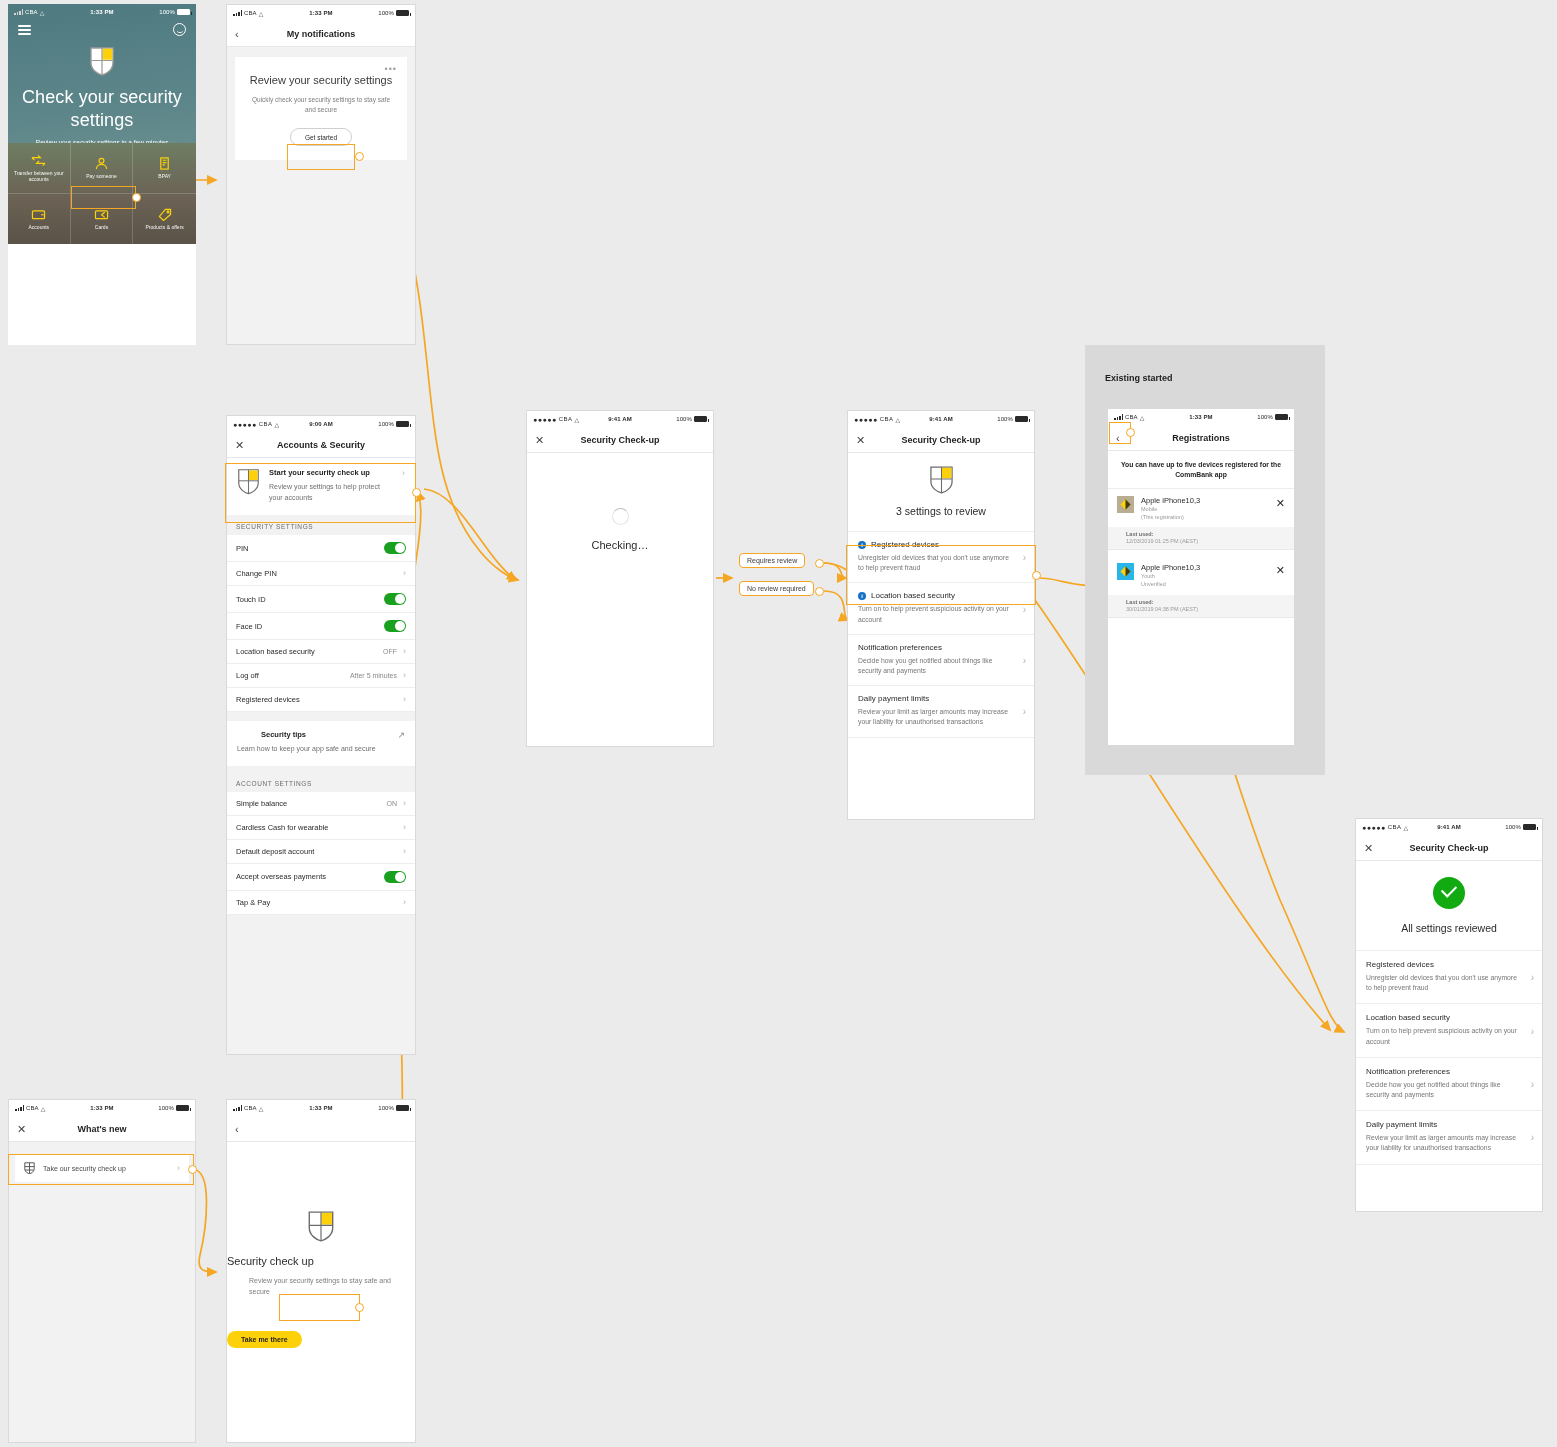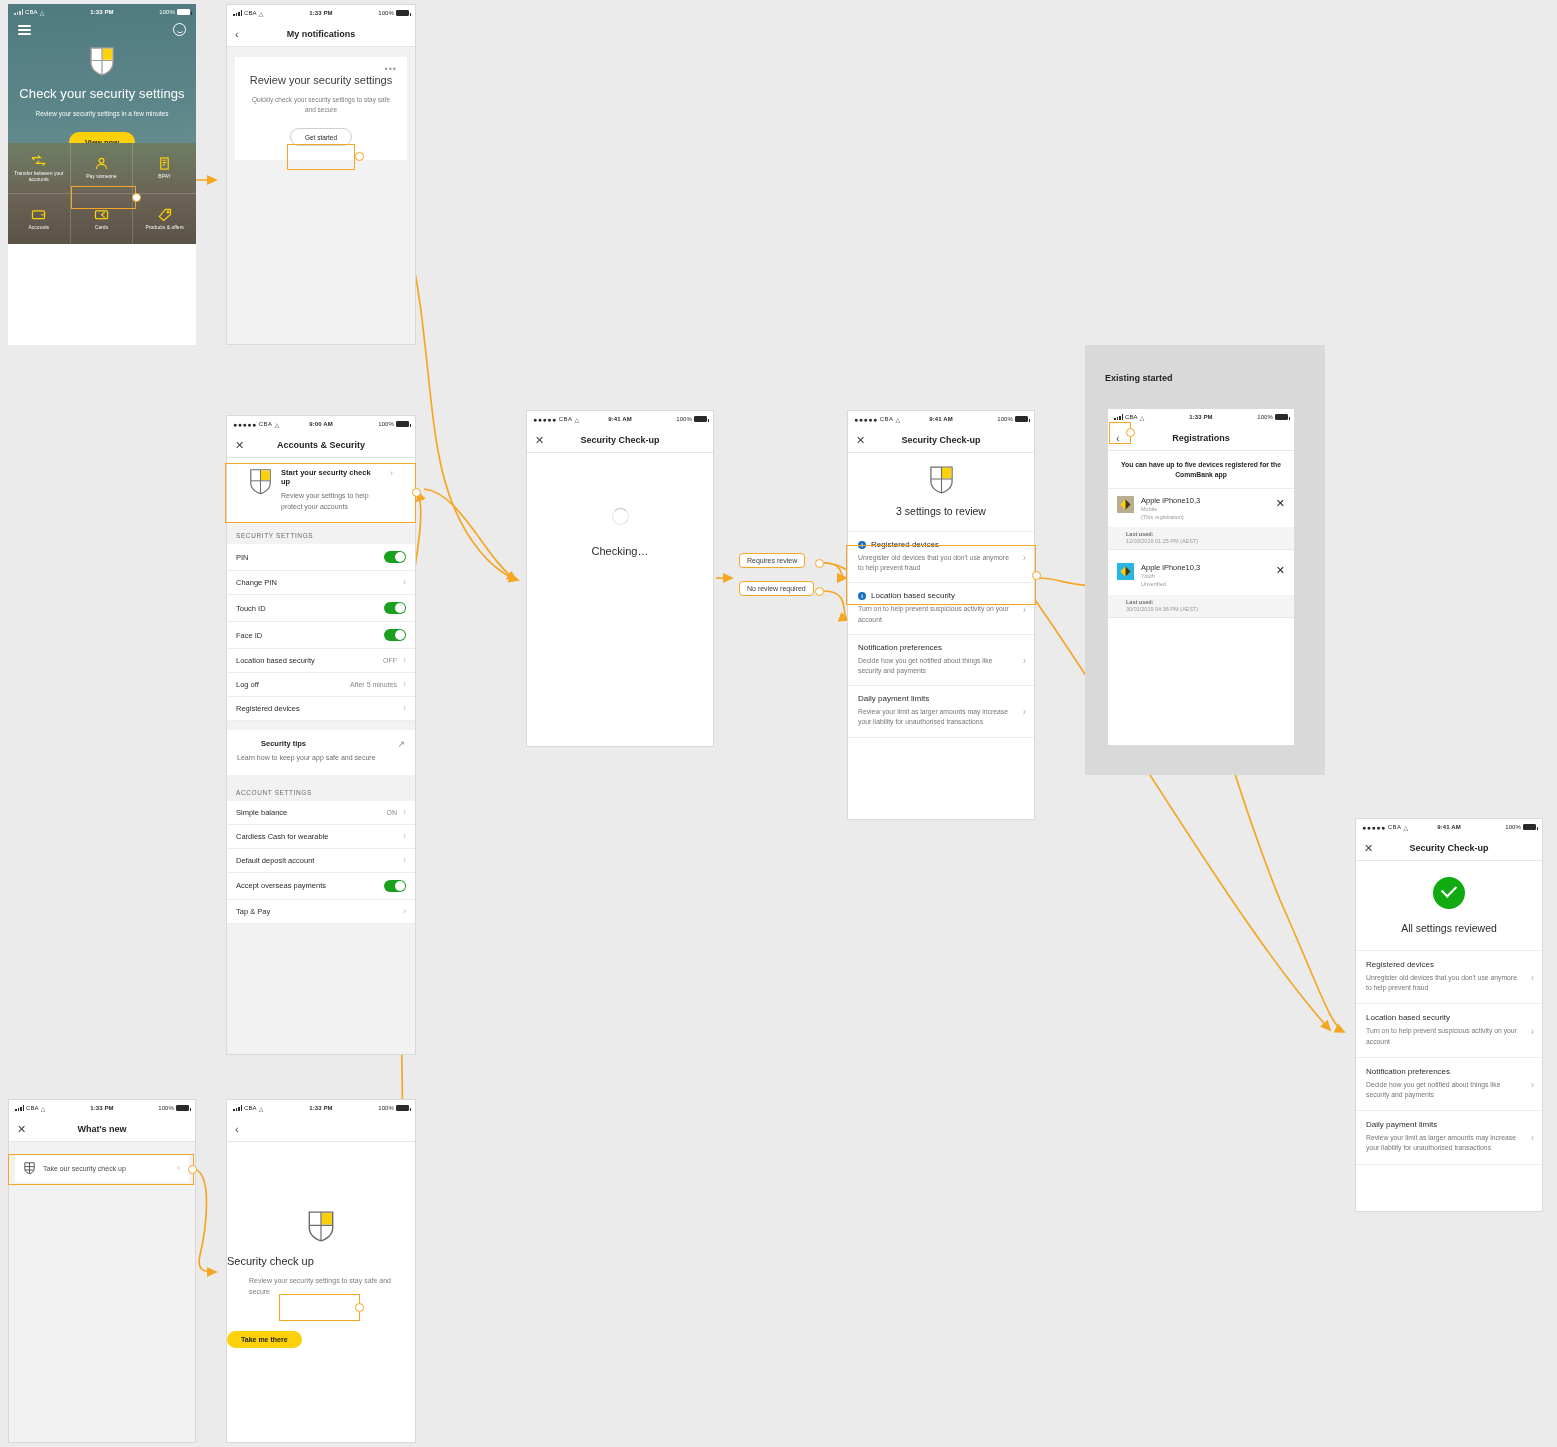--- a/index.html
+++ b/index.html
@@ -59,21 +59,21 @@
   .hamb span{display:block;height:1.5px;background:#fff;margin-bottom:2.5px;border-radius:1px;}
   .smiley { position:absolute; right:10px; top:1px; width:13px;height:13px;
             border:1.4px solid #fff; border-radius:50%; }
   .smiley:after{content:"";position:absolute;left:2.5px;top:5px;width:6px;height:3px;
                 border-bottom:1.2px solid #fff;border-radius:0 0 6px 6px;}
   .shield {
     width: 26px; height: 31px; margin: 0 auto;
     position: relative;
   }
   .shield svg { display:block; width:100%; height:100%; }
-  .home-h1 { font-size:13px; font-weight:400; line-height:1.25; margin-top:9px; letter-spacing:.1px;}
+  .home-h1 { font-size:18px; font-weight:400; line-height:1.25; margin-top:9px; letter-spacing:.1px;}
   .home-sub { font-size:6.5px; line-height:1.45; margin-top:7px; opacity:.95;}
   .btn-yellow {
     display:inline-block; background:#fcd10a; color:#1f1f1f;
     border-radius:20px; font-size:7.5px; font-weight:600;
     padding:5.5px 16px; border:none;
   }
   .dots-row { margin-top:11px; display:flex; gap:4px; justify-content:center; }
   .dots-row i { width:3.5px;height:3.5px;border-radius:50%;background:#fff;opacity:.55;display:block;}
   .dots-row i.on{opacity:1;}
   .tiles { position:absolute; bottom:0; left:0; right:0; height:101px;
@@ -103,35 +103,35 @@
   #scr-notif { left:226px; top:4px; width:190px; height:341px; background:#f2f2f2;}
   .notif-card { background:#fff; margin:10px 8px 0; padding:10px 12px 14px; text-align:center; position:relative;}
   .kebab { position:absolute; right:10px; top:7px; color:#9e9e9e; font-size:9px; letter-spacing:1px;}
   .notif-h { font-size:11px; color:#3a3a3a; line-height:1.3; margin-top:6px;}
   .notif-p { font-size:6.5px; color:#7d7d7d; line-height:1.5; margin-top:8px;}
   .btn-ghost { display:inline-block; border:1px solid #cfcfcf; border-radius:20px;
                background:#fff; color:#2b2b2b; font-size:6.5px; padding:4.5px 14px; }
 
   
   #scr-acct { left:226px; top:415px; width:190px; height:640px; background:#f2f2f2;}
-  .promo { background:#fff; padding:10px 22px 12px; display:flex; gap:9px; align-items:flex-start;}
+  .promo { background:#fff; padding:10px 10px 12px; display:flex; gap:9px; align-items:flex-start;}
   .promo .sh { width:23px;height:28px;flex:0 0 auto;}
   .promo .ptxt{flex:1;}
   .promo .ph{font-size:7.5px;font-weight:700;color:#1f1f1f;}
   .promo .pp{font-size:7px;color:#6f6f6f;line-height:1.5;margin-top:5px;}
   .tips { background:#fff; padding:9px 10px 11px; position:relative;}
   .tips .th{font-size:7.5px;font-weight:700;color:#1f1f1f;padding-left:24px;}
   .tips .tp{font-size:7px;color:#6f6f6f;line-height:1.5;margin-top:5px;}
   .arrow-ne{position:absolute;right:10px;top:9px;color:#8a8a8a;font-size:9px;}
 
   
   #scr-check { left:526px; top:410px; width:188px; height:337px;}
   .spinner{width:17px;height:17px;border:1.6px solid #e4e4e4;border-top-color:#bdbdbd;
            border-radius:50%;margin:55px auto 0;}
-  .checking{margin-top:20px;text-align:center;font-size:11px;color:#2b2b2b;}
+  .checking{margin-top:14px;text-align:center;font-size:11px;color:#2b2b2b;}
 
   
   #scr-review { left:847px; top:410px; width:188px; height:410px;}
   #scr-done   { left:1355px; top:818px; width:188px; height:394px;}
   .topblock{background:#fff;text-align:center;padding:12px 0 14px;border-bottom:1px solid #ededed;}
   .topblock .h{font-size:10.5px;color:#2b2b2b;margin-top:10px;}
   .item{background:#fff;padding:8px 10px 9px;border-bottom:1px solid #ededed;position:relative;}
   .item .ih{font-size:8px;color:#2b2b2b;display:flex;align-items:center;gap:5px;}
   .item .ip{font-size:6.8px;color:#767676;line-height:1.5;margin-top:4px;padding-right:14px;}
   .item .ichev{position:absolute;right:8px;top:50%;transform:translateY(-50%);color:#b3b3b3;font-size:10px;}

